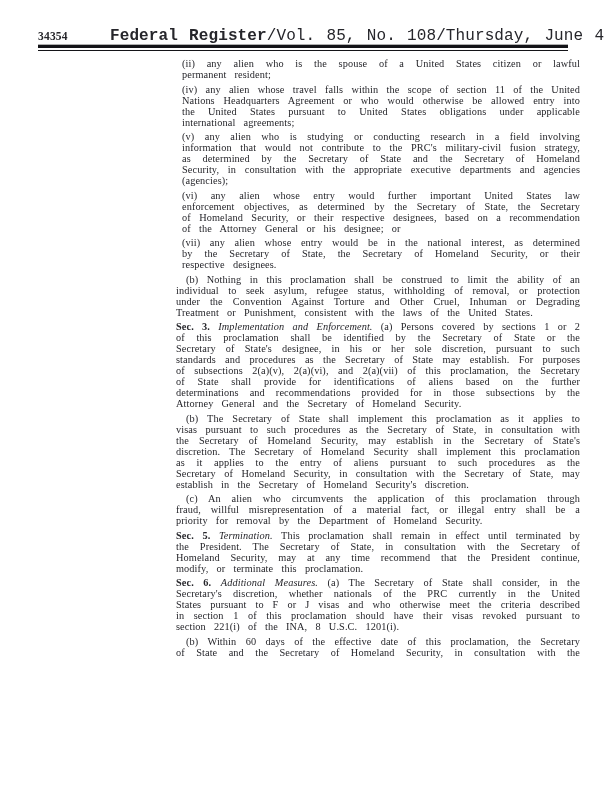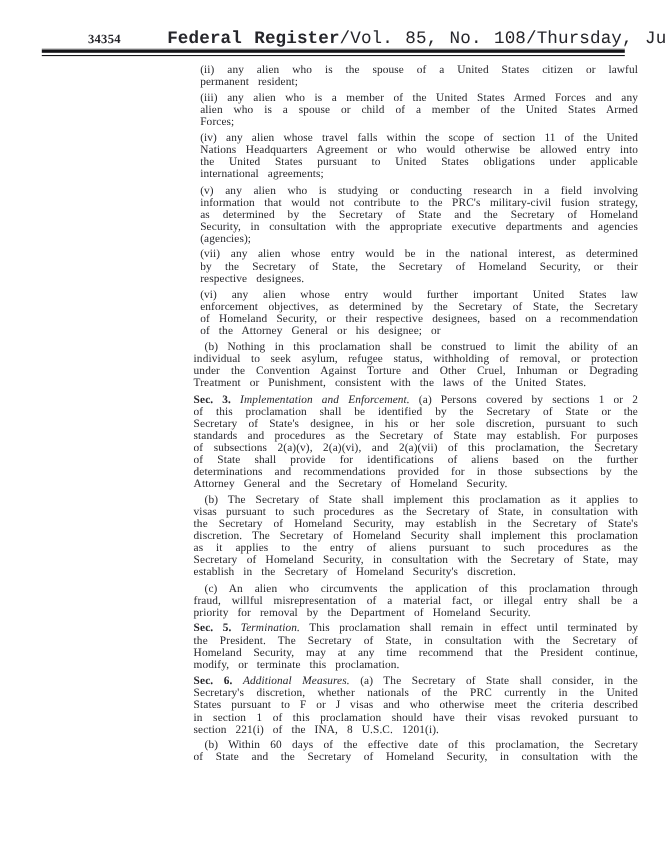--- a/index.html
+++ b/index.html
@@ -18,21 +18,20 @@
     left: 38px;
     right: 26px;
     white-space: nowrap;
   }
   .pageno {
     display: inline-block;
     width: 72px;
     font-weight: bold;
     font-size: 11.5px;
     letter-spacing: 0.2px;
-    margin-left: 42px;
   }
   .runhead { font-size: 16px; letter-spacing: 0.1px; word-spacing: 1.5px; font-family: Liberation Mono, monospace; }
   .runhead b { font-weight: bold; }
   .rules {
     position: absolute;
     top: 44px;
     left: 38px;
     width: 530px;
   }
   .rule-hair  { height: 1px; background: #b0b0b0; }
@@ -66,25 +65,24 @@
   </div>
 
   <div class="rules">
     <div class="rule-hair"></div>
     <div class="rule-thick"></div>
     <div class="rule-thin"></div>
   </div>
 
   <main class="bodycol" id="paras">
       <p class="para subitem">(ii) any alien who is the spouse of a United States citizen or lawful permanent resident;</p>
-      <p class="para subitem">(iii) any alien who is a member of the United States Armed Forces and any alien who is a spouse or child of a member of the United States Armed Forces;</p>
       <p class="para subitem">(iv) any alien whose travel falls within the scope of section 11 of the United Nations Headquarters Agreement or who would otherwise be allowed entry into the United States pursuant to United States obligations under applicable international agreements;</p>
       <p class="para subitem">(v) any alien who is studying or conducting research in a field involving information that would not contribute to the PRC's military-civil fusion strategy, as determined by the Secretary of State and the Secretary of Homeland Security, in consultation with the appropriate executive departments and agencies (agencies);</p>
+      <p class="para subitem">(vi) any alien whose entry would further important United States law enforcement objectives, as determined by the Secretary of State, the Secretary of Homeland Security, or their respective designees, based on a recommendation of the Attorney General or his designee; or</p>
       <p class="para subitem">(vii) any alien whose entry would be in the national interest, as determined by the Secretary of State, the Secretary of Homeland Security, or their respective designees.</p>
-      <p class="para subitem">(vi) any alien whose entry would further important United States law enforcement objectives, as determined by the Secretary of State, the Secretary of Homeland Security, or their respective designees, based on a recommendation of the Attorney General or his designee; or</p>
       <p class="para indent">(b) Nothing in this proclamation shall be construed to limit the ability of an individual to seek asylum, refugee status, withholding of removal, or protection under the Convention Against Torture and Other Cruel, Inhuman or Degrading Treatment or Punishment, consistent with the laws of the United States.</p>
       <p class="para section"><b class="sec-label">Sec. 3.</b> <i>Implementation and Enforcement.</i> <span>(a) Persons covered by sections 1 or 2 of this proclamation shall be identified by the Secretary of State or the Secretary of State's designee, in his or her sole discretion, pursuant to such standards and procedures as the Secretary of State may establish. For purposes of subsections 2(a)(v), 2(a)(vi), and 2(a)(vii) of this proclamation, the Secretary of State shall provide for identifications of aliens based on the further determinations and recommendations provided for in those subsections by the Attorney General and the Secretary of Homeland Security.</span></p>
       <p class="para indent">(b) The Secretary of State shall implement this proclamation as it applies to visas pursuant to such procedures as the Secretary of State, in consultation with the Secretary of Homeland Security, may establish in the Secretary of State's discretion. The Secretary of Homeland Security shall implement this proclamation as it applies to the entry of aliens pursuant to such procedures as the Secretary of Homeland Security, in consultation with the Secretary of State, may establish in the Secretary of Homeland Security's discretion.</p>
       <p class="para indent">(c) An alien who circumvents the application of this proclamation through fraud, willful misrepresentation of a material fact, or illegal entry shall be a priority for removal by the Department of Homeland Security.</p>
       <p class="para section"><b class="sec-label">Sec. 5.</b> <i>Termination.</i> <span>This proclamation shall remain in effect until terminated by the President. The Secretary of State, in consultation with the Secretary of Homeland Security, may at any time recommend that the President continue, modify, or terminate this proclamation.</span></p>
       <p class="para section"><b class="sec-label">Sec. 6.</b> <i>Additional Measures.</i> <span>(a) The Secretary of State shall consider, in the Secretary's discretion, whether nationals of the PRC currently in the United States pursuant to F or J visas and who otherwise meet the criteria described in section 1 of this proclamation should have their visas revoked pursuant to section 221(i) of the INA, 8 U.S.C. 1201(i).</span></p>
       <p class="para indent pagebreak-cont">(b) Within 60 days of the effective date of this proclamation, the Secretary of State and the Secretary of Homeland Security, in consultation with the</p>
     </main>
 
 </div>

